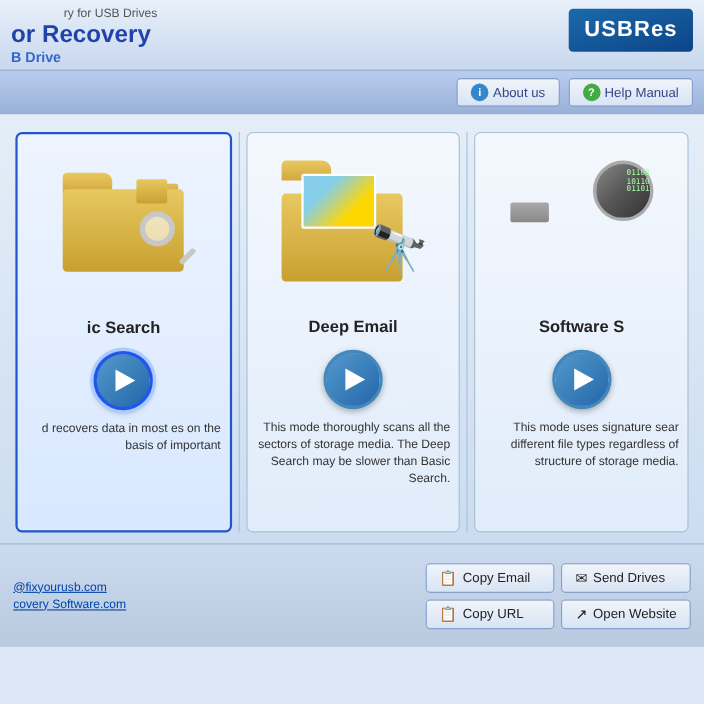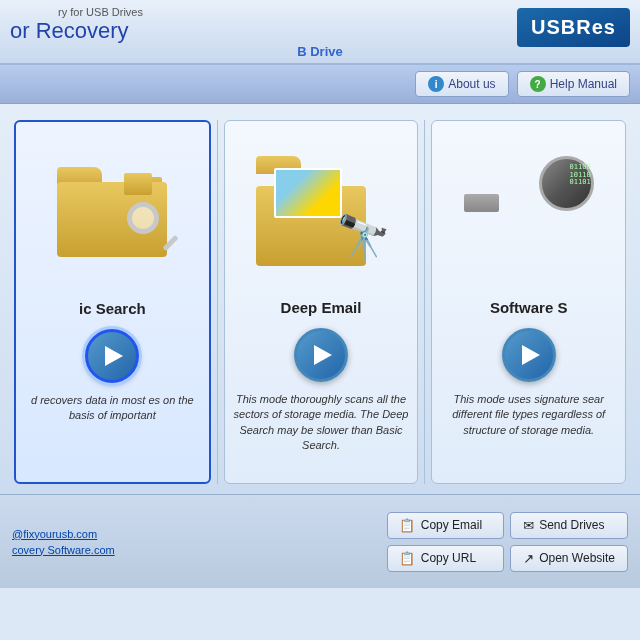--- a/index.html
+++ b/index.html
@@ -18,28 +18,27 @@
       padding: 6px 10px 4px 10px;
       position: relative;
     }
     .header-title-small {
       font-size: 11px;
       color: #555;
       padding-left: 48px;
     }
     .header-title-main {
       font-size: 22px;
-      font-weight: normal;
+      font-weight: bold;
       color: #2244aa;
     }
     .header-subtitle {
       font-size: 13px;
       color: #3366cc;
       font-weight: bold;
-      text-align: center;
     }
     .header-logo {
       position: absolute;
       right: 10px;
       top: 8px;
       background: linear-gradient(to bottom right, #1a6aaa, #0d4488);
       color: white;
       font-size: 20px;
       font-weight: bold;
       padding: 8px 14px;
@@ -103,21 +102,21 @@
     
     .search-card {
       flex: 1;
       border: 1px solid #a8c0d8;
       background: linear-gradient(to bottom, #f4f8fe, #e0ecfa);
       border-radius: 6px;
       margin: 0 4px;
       display: flex;
       flex-direction: column;
       align-items: center;
-      padding: 10px 8px 14px 8px;
+      padding: 0 8px 14px 8px;
       position: relative;
     }
     .search-card.active {
       border: 2px solid #2255cc;
       background: linear-gradient(to bottom, #eef4ff, #d8e8ff);
     }
 
     
     .card-icon-area {
       width: 100%;
@@ -298,23 +297,22 @@
     .card-title {
       font-size: 15px;
       font-weight: bold;
       color: #222;
       text-align: center;
       margin-bottom: 8px;
     }
     .card-desc {
       font-size: 11px;
       color: #333;
-      text-align: center;
+      text-align: right;
       line-height: 1.4;
-      font-style: italic;
     }
 
     
     .footer {
       background: linear-gradient(to bottom, #ccdaee, #b8cadf);
       border-top: 1px solid #98b0cc;
       padding: 0 12px;
       display: flex;
       align-items: center;
       gap: 0;

